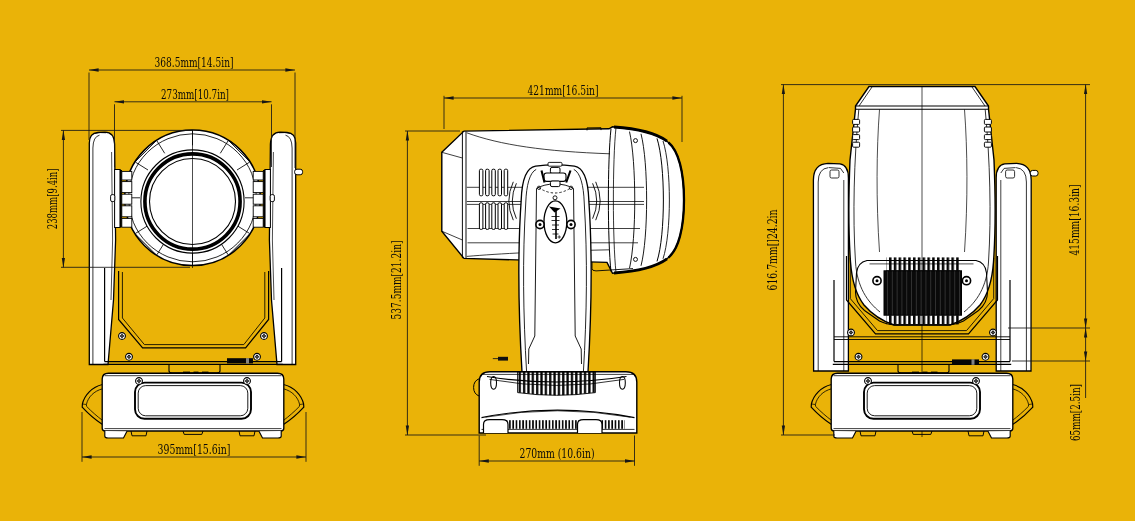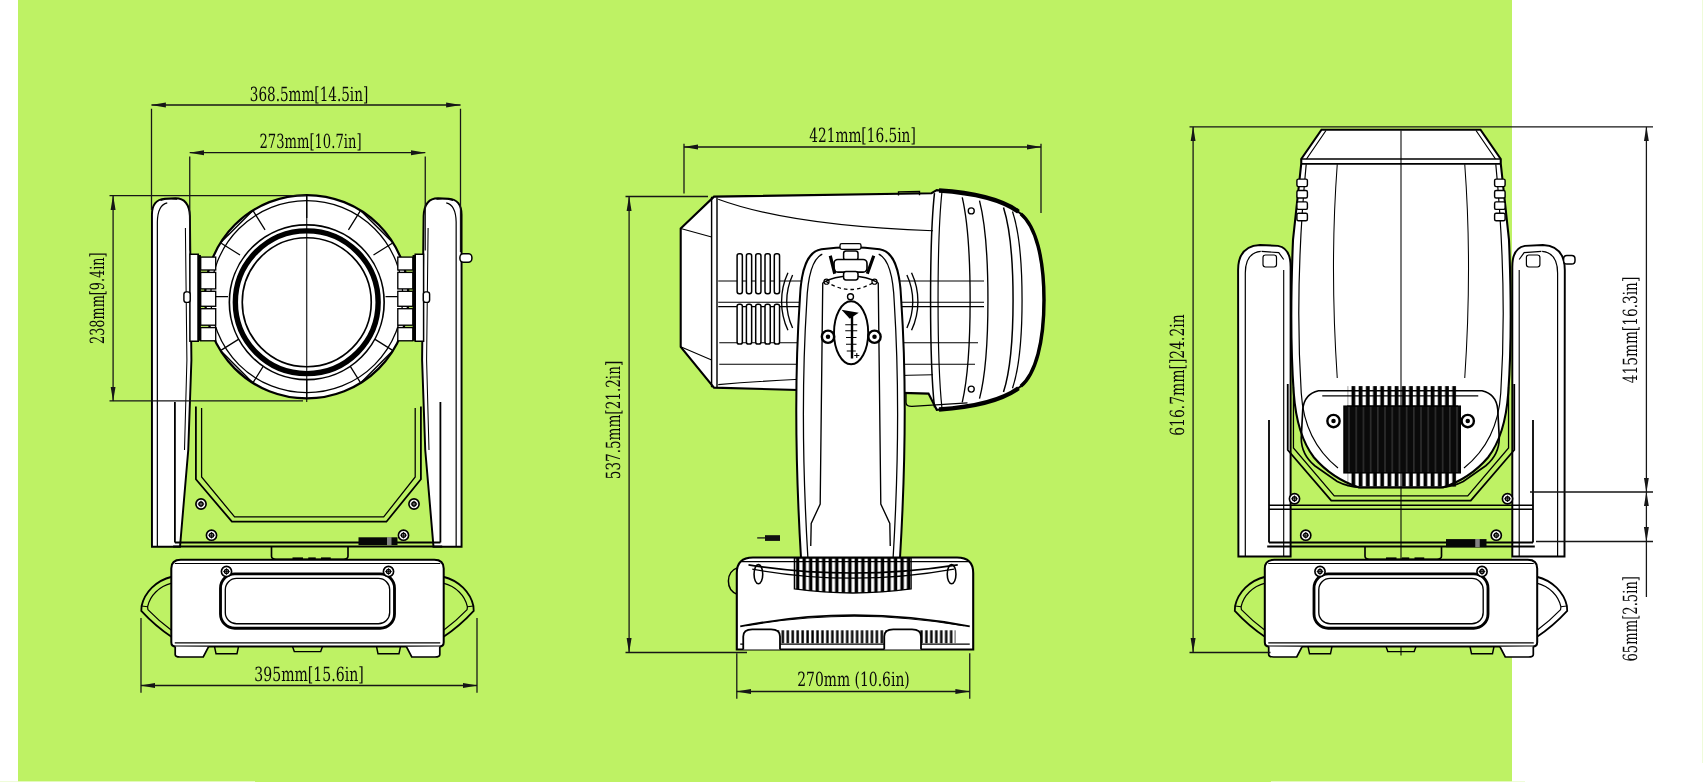--- a/index.html
+++ b/index.html
@@ -1,17 +1,17 @@
 <!DOCTYPE html>
 <html><head>
 <meta charset="utf-8">
 <style>
   html,body{margin:0;padding:0;background:#ffffff;}
   body{width:1135px;height:521px;overflow:hidden;font-family:"DejaVu Serif",serif;}
-  #stage{position:relative;width:996px;height:521px;background:#bef264;margin-left:12px;}
+  #stage{position:relative;width:1135px;height:521px;background:#eab308;}
   svg{display:block;}
   .ln{fill:none;stroke:#000;}
   .lnf{fill:#ffffff;stroke:#000;}
   .dim{fill:none;stroke:#161616;stroke-width:0.85;}
   .dimtxt{fill:#090909;font-family:"DejaVu Serif",serif;font-size:13px;text-anchor:middle;}
 </style>
 </head>
 <body>
 
 <div id="stage">

